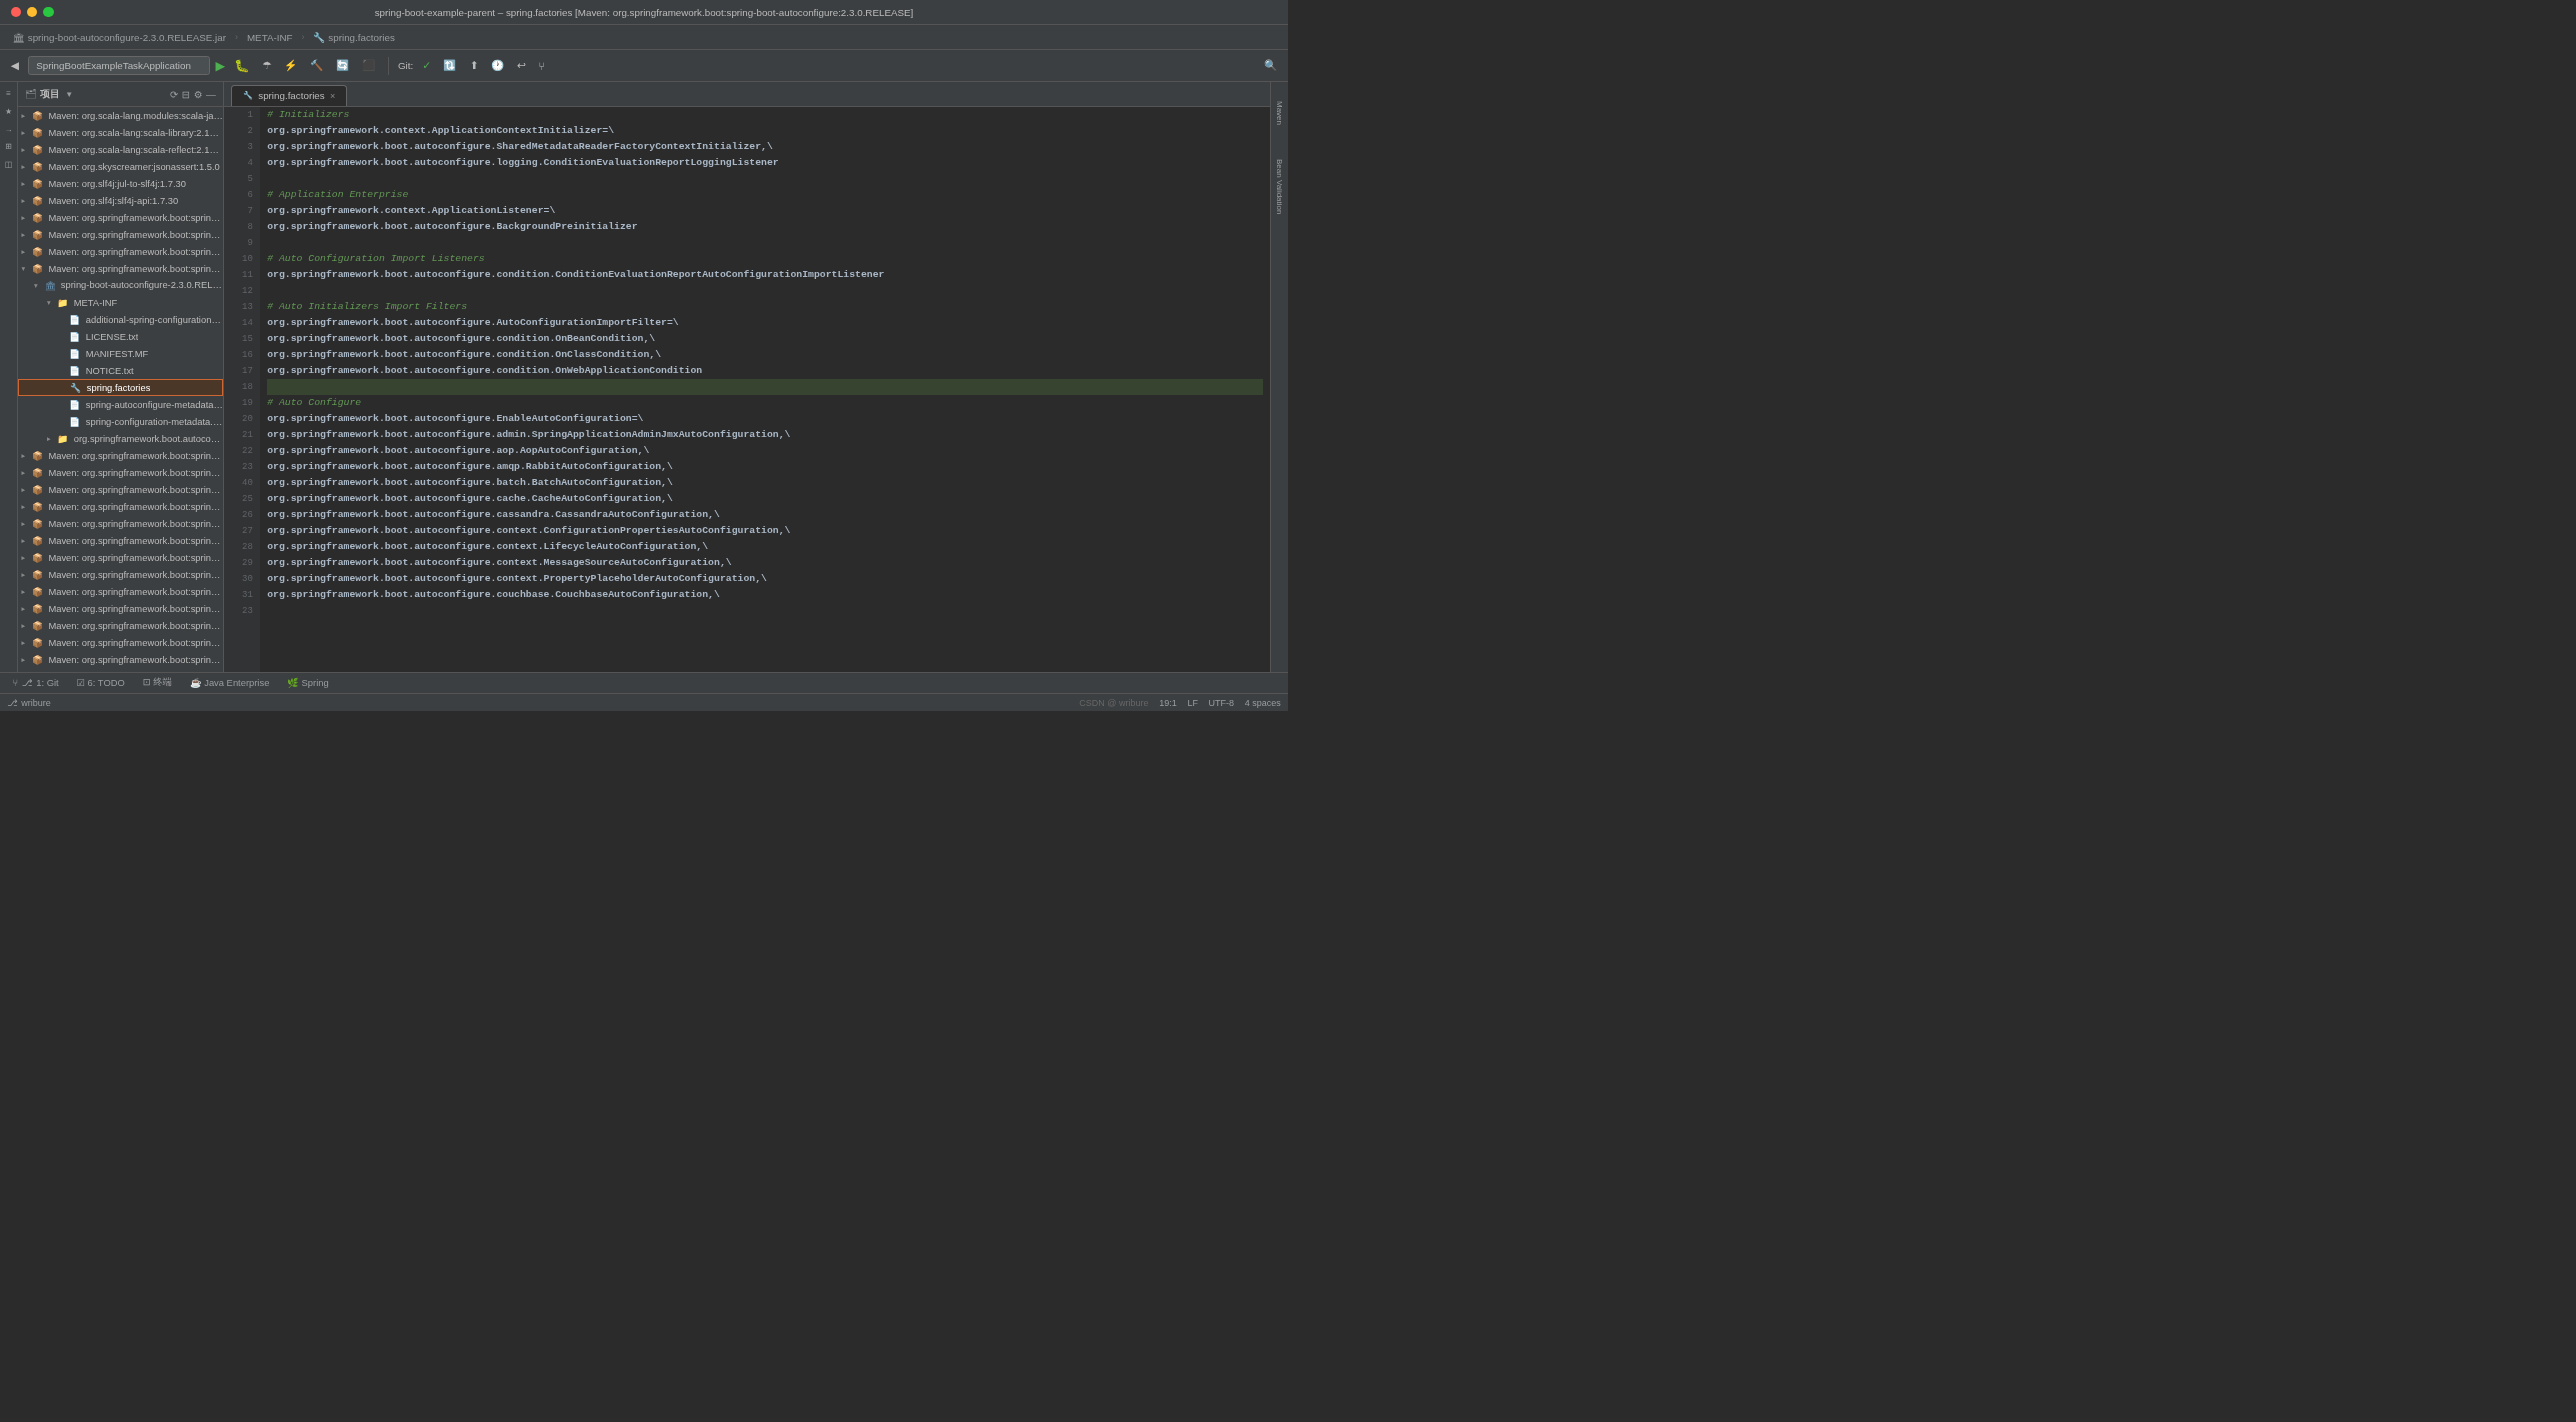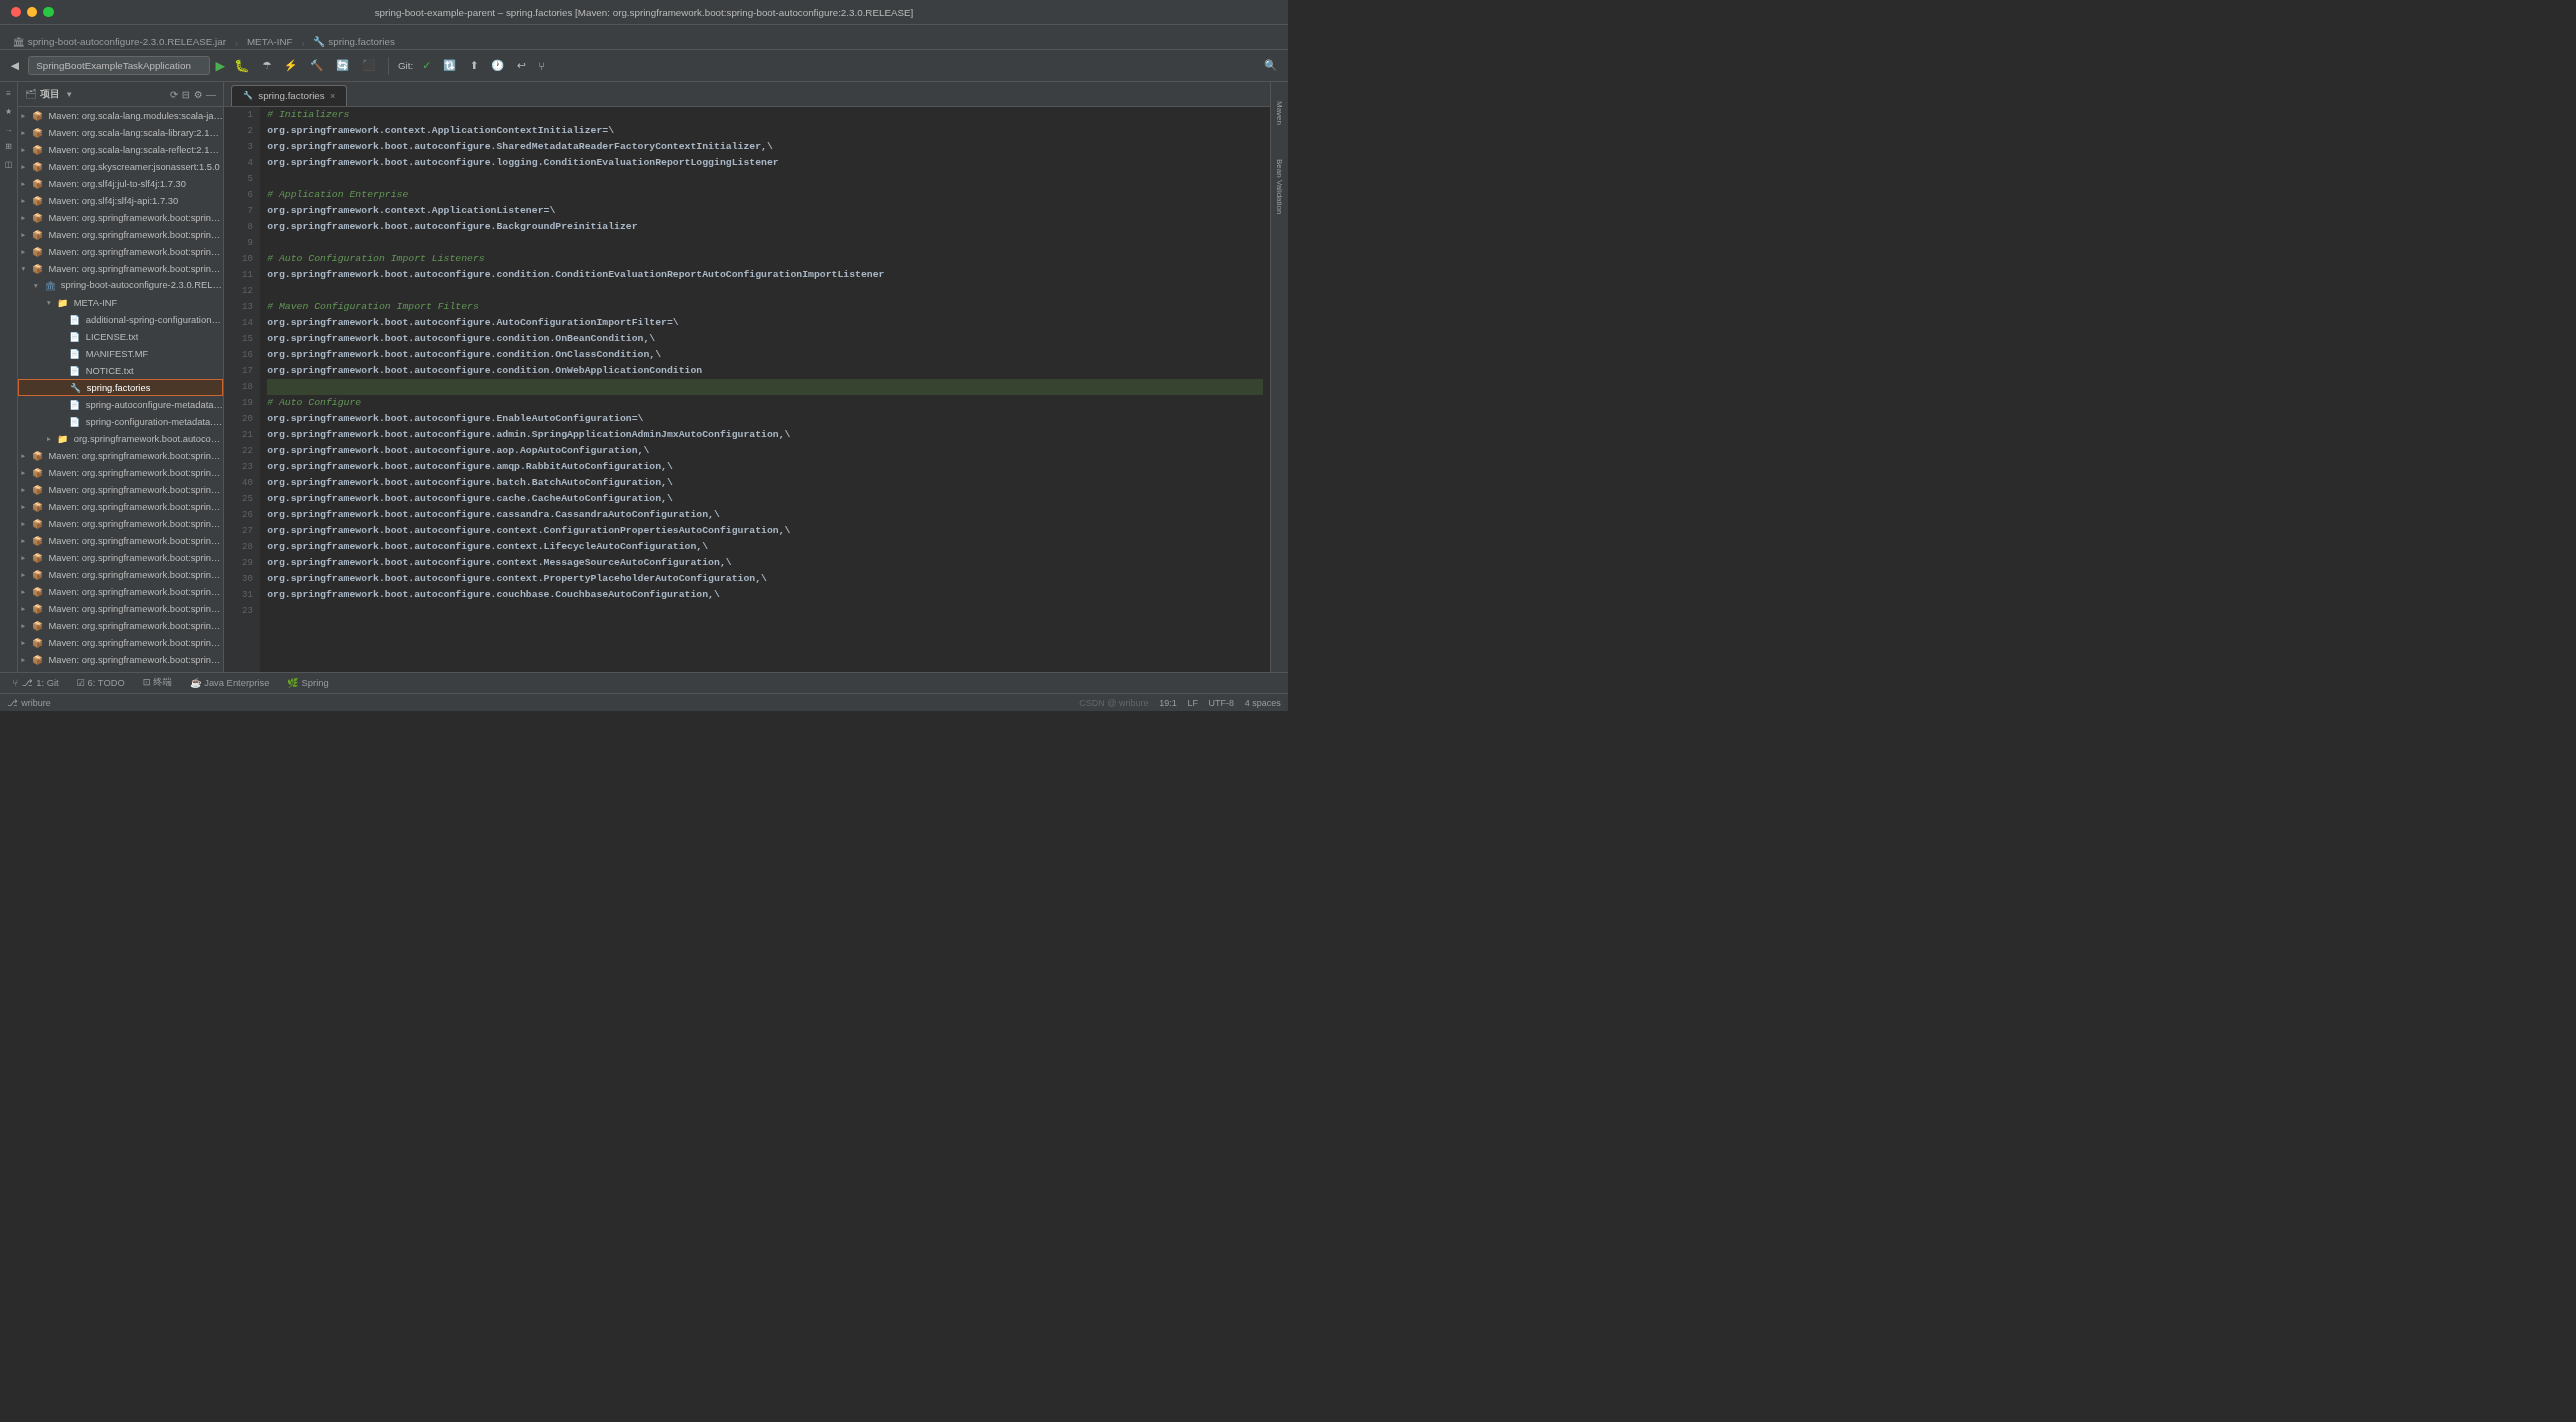--- a/index.html
+++ b/index.html
@@ -40,21 +40,21 @@
     .title-bar-text {
       color: #bbb;
       font-size: 9.8px;
     }
 
     
     .tab-bar {
       background: #3c3f41;
       height: 25px;
       display: flex;
-      align-items: flex-end;
+      align-items: center;
       border-bottom: 0.9px solid #555;
       padding: 0 7.2px;
       gap: 3.6px;
     }
     .breadcrumb-item {
       color: #9a9da0;
       font-size: 9.8px;
       padding: 1.8px 5.4px;
       cursor: pointer;
     }
@@ -630,21 +630,21 @@
           </div>
           <div class="code-line"></div>
           <div class="code-line">
             <span class="comment"># Auto Configuration Import Listeners</span>
           </div>
           <div class="code-line">
             <span class="code-bold">org.springframework.boot.autoconfigure.condition.ConditionEvaluationReportAutoConfigurationImportListener</span>
           </div>
           <div class="code-line"></div>
           <div class="code-line">
-            <span class="comment"># Maven Configuration Import Filters</span>
+            <span class="comment"># Auto Initializers Import Filters</span>
           </div>
           <div class="code-line">
             <span class="code-bold">org.springframework.boot.autoconfigure.AutoConfigurationImportFilter=\</span>
           </div>
           <div class="code-line">
             <span class="code-bold">org.springframework.boot.autoconfigure.condition.OnBeanCondition,\</span>
           </div>
           <div class="code-line">
             <span class="code-bold">org.springframework.boot.autoconfigure.condition.OnClassCondition,\</span>
           </div>

